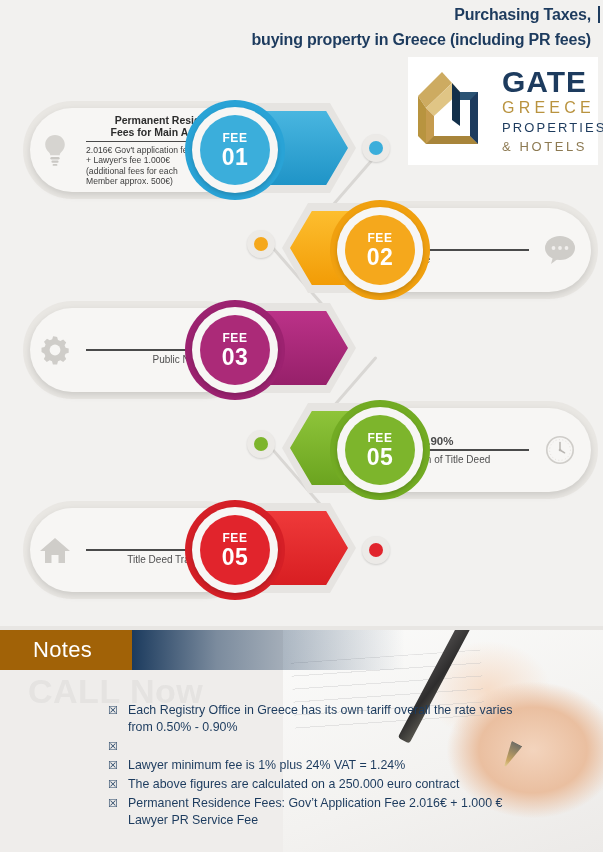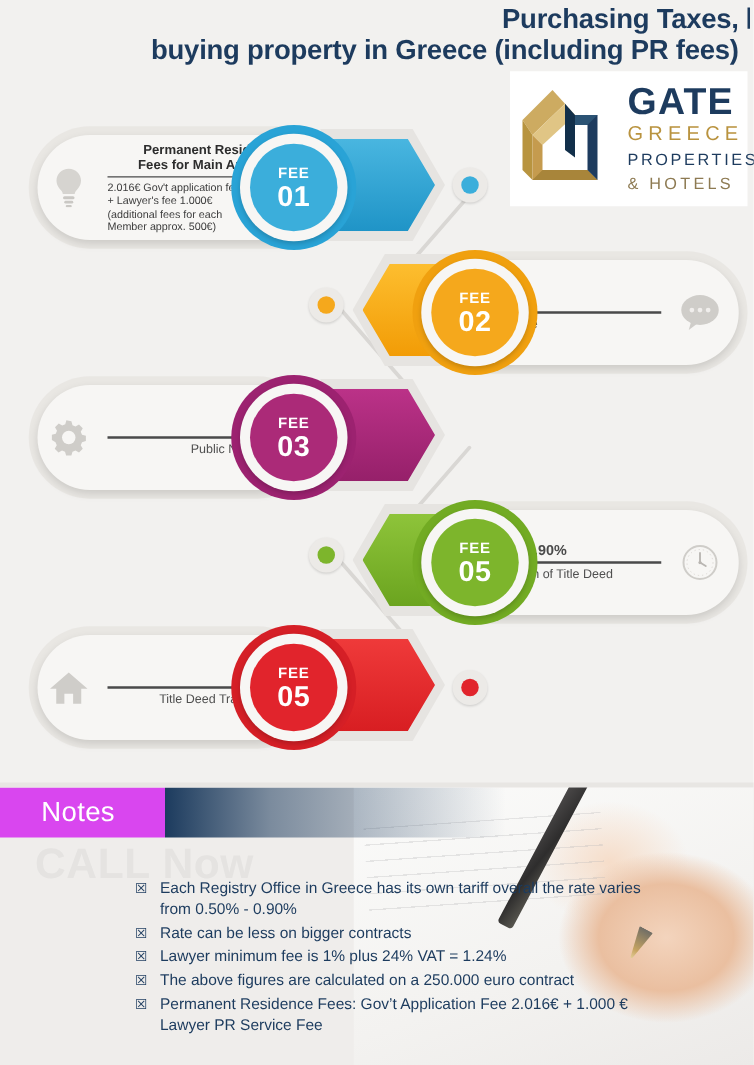--- a/index.html
+++ b/index.html
@@ -21,21 +21,21 @@
   
   .title-block {
     position: absolute;
     top: 2px;
     left: 0;
     width: 603px;
     text-align: right;
     padding-right: 12px;
   }
   .title-line {
-    font-size: 22px;
+    font-size: 16px;
     font-weight: bold;
     color: #1d3b5e;
     line-height: 25px;
     letter-spacing: -0.2px;
   }
   .title-tick {
     position: absolute;
     right: 3px;
     top: 4px;
     width: 2px;
@@ -298,21 +298,21 @@
       rgba(180,180,182,.30) 1px,
       rgba(0,0,0,0) 1px,
       rgba(0,0,0,0) 13px
     );
     transform: rotate(-4deg);
   }
   .notes-tab {
     position: absolute;
     left: 0; top: 0;
     width: 132px; height: 40px;
-    background: #d946ef;
+    background: #a16207;
     display: flex; align-items: center;
   }
   .notes-tab-fade {
     position: absolute;
     left: 132px; top: 0;
     width: 470px; height: 40px;
     background: linear-gradient(90deg, #1c3b5e 0%, rgba(28,59,94,.55) 18%, rgba(28,59,94,0) 58%);
   }
   .notes-tab span {
     color: #ffffff;
@@ -573,21 +573,20 @@
     </div>
     <div class="notes-tab-fade"></div>
 
     <div class="notes-list">
       <div class="note-item">
         <span class="note-bullet">☒</span>
         <span class="note-text">Each Registry Office in Greece has its own tariff overall the rate varies from 0.50% - 0.90%</span>
       </div>
       <div class="note-item">
         <span class="note-bullet">☒</span>
-        <span class="note-text">Rate can be less on bigger contracts</span>
       </div>
       <div class="note-item">
         <span class="note-bullet">☒</span>
         <span class="note-text">Lawyer minimum fee is 1% plus 24% VAT = 1.24%</span>
       </div>
       <div class="note-item">
         <span class="note-bullet">☒</span>
         <span class="note-text">The above figures are calculated on a 250.000 euro contract</span>
       </div>
       <div class="note-item">

